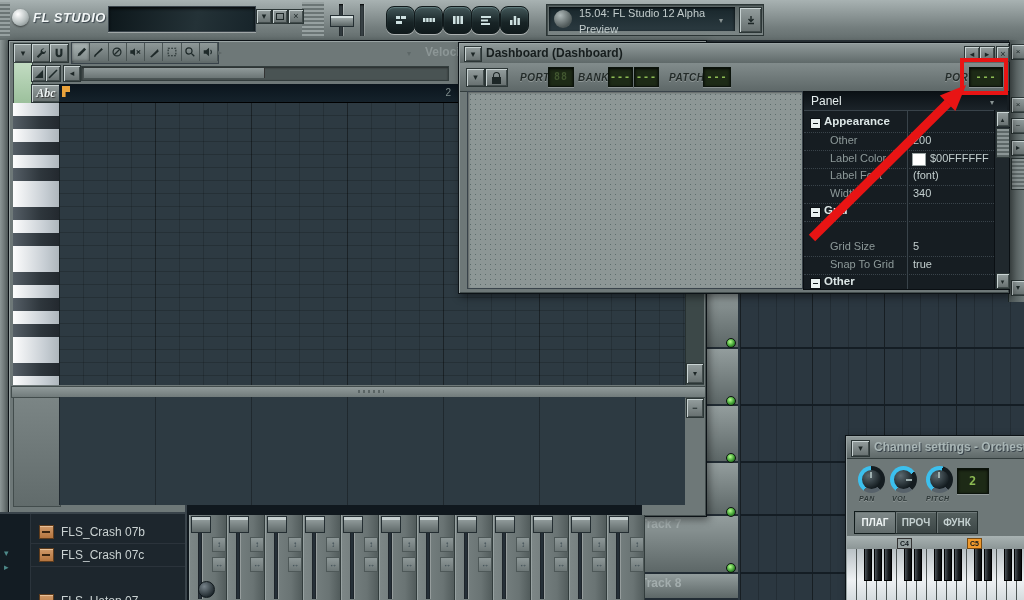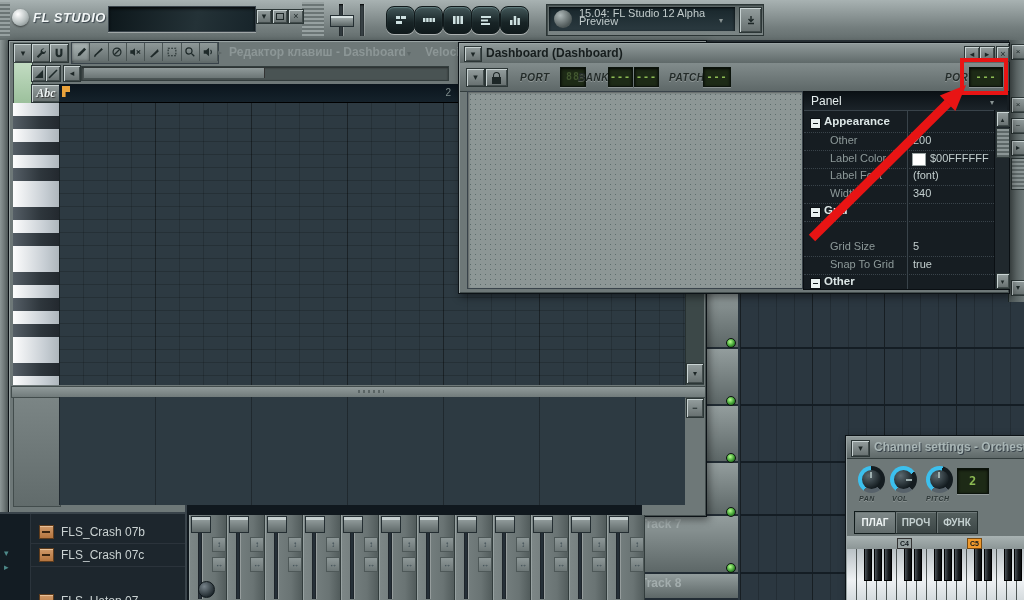--- a/index.html
+++ b/index.html
@@ -280,21 +280,21 @@
             <rect x="5.7" y="3" width="2.5" height="9"></rect>
             <rect x="9.4" y="5" width="2.5" height="7"></rect>
           </g>
       </svg>
     </div>
 
     <div class="abs" id="version-panel">
       <div class="abs" id="version-inner">
         <div class="abs" id="version-ball"></div>
         <div class="abs version-text" style="top:0;">15.04: FL Studio 12 Alpha</div>
-        <div class="abs version-text" style="top:8px;">Preview</div>
+        <div class="abs version-text" style="top:16px;">Preview</div>
         <div class="abs" id="version-drop">▾</div>
       </div>
       <div class="abs btn3d" id="version-btn">
         <svg class="ic" width="10" height="10" viewBox="0 0 10 10">
           <path d="M5 1v5M2.5 4L5 6.5 7.5 4M2 8.5h6" stroke="#1d2727" stroke-width="1.4" fill="none"></path>
         </svg>
       </div>
     </div>
   </div>
 
@@ -385,21 +385,20 @@
           </svg>
       </div>
       <div class="pr-tool">
         <svg class="ic" width="12" height="12" viewBox="0 0 14 14">
           <path d="M2 5h2.8L8.2 2v10L4.8 9H2z" fill="#1f2a2a"></path>
           <path d="M10 4.5a4 4 0 010 5" fill="none" stroke="#1f2a2a" stroke-width="1.2"></path>
           </svg>
       </div>
     </div>
     <div class="abs" style="left:209px;top:7px;font-size:8px;color:#5d6767;">▸</div>
-    <div class="abs" id="pr-title">Редактор клавиш - Dashboard</div>
     <div class="abs" id="pr-title-drop">▾</div>
     <div class="abs" id="pr-velocity">Velocity</div>
 
     <div class="abs" id="pr-greencell"></div>
     <div class="abs btn3d pr-slope" style="left:22px;">
       <svg class="ic" width="10" height="10" viewBox="0 0 10 10">
           <path d="M1 9L9 1v8z" fill="#1f2a2a"></path>
         </svg>
     </div>
     <div class="abs btn3d pr-slope" style="left:36px;">
@@ -556,21 +555,21 @@
       <div class="abs btn3d" style="left:504px;top:2px;width:14px;height:14px;">◂</div>
       <div class="abs btn3d" style="left:519px;top:2px;width:14px;height:14px;">▸</div>
       <div class="abs btn3d" style="left:536px;top:2px;width:12px;height:14px;">×</div>
     </div>
     <div class="abs" id="db-ctlrow">
       <div class="abs btn3d" style="left:6px;top:5px;width:17px;height:17px;">▾</div>
       <div class="abs btn3d" style="left:25px;top:5px;width:21px;height:17px;">
         <span class="lockbody"></span>
       </div>
       <div class="abs ctl-label" style="left:60px;top:9px;">PORT</div>
-      <div class="abs led db-led" style="left:100px;width:24px;color:#41562f;">88</div>
+      <div class="abs led db-led" style="left:88px;width:24px;color:#41562f;">88</div>
       <div class="abs ctl-label" style="left:118px;top:9px;">BANK</div>
       <div class="abs led db-led" style="left:148px;width:23px;">---</div>
       <div class="abs led db-led" style="left:174px;width:23px;">---</div>
       <div class="abs ctl-label" style="left:209px;top:9px;">PATCH</div>
       <div class="abs led db-led" style="left:243px;width:26px;">---</div>
       <div class="abs ctl-label" style="left:485px;top:9px;">PORT</div>
       <div class="abs led db-led" style="left:509px;width:32px;">---</div>
     </div>
     <div class="abs" id="db-canvas"></div>
     <div class="abs" id="db-props">

